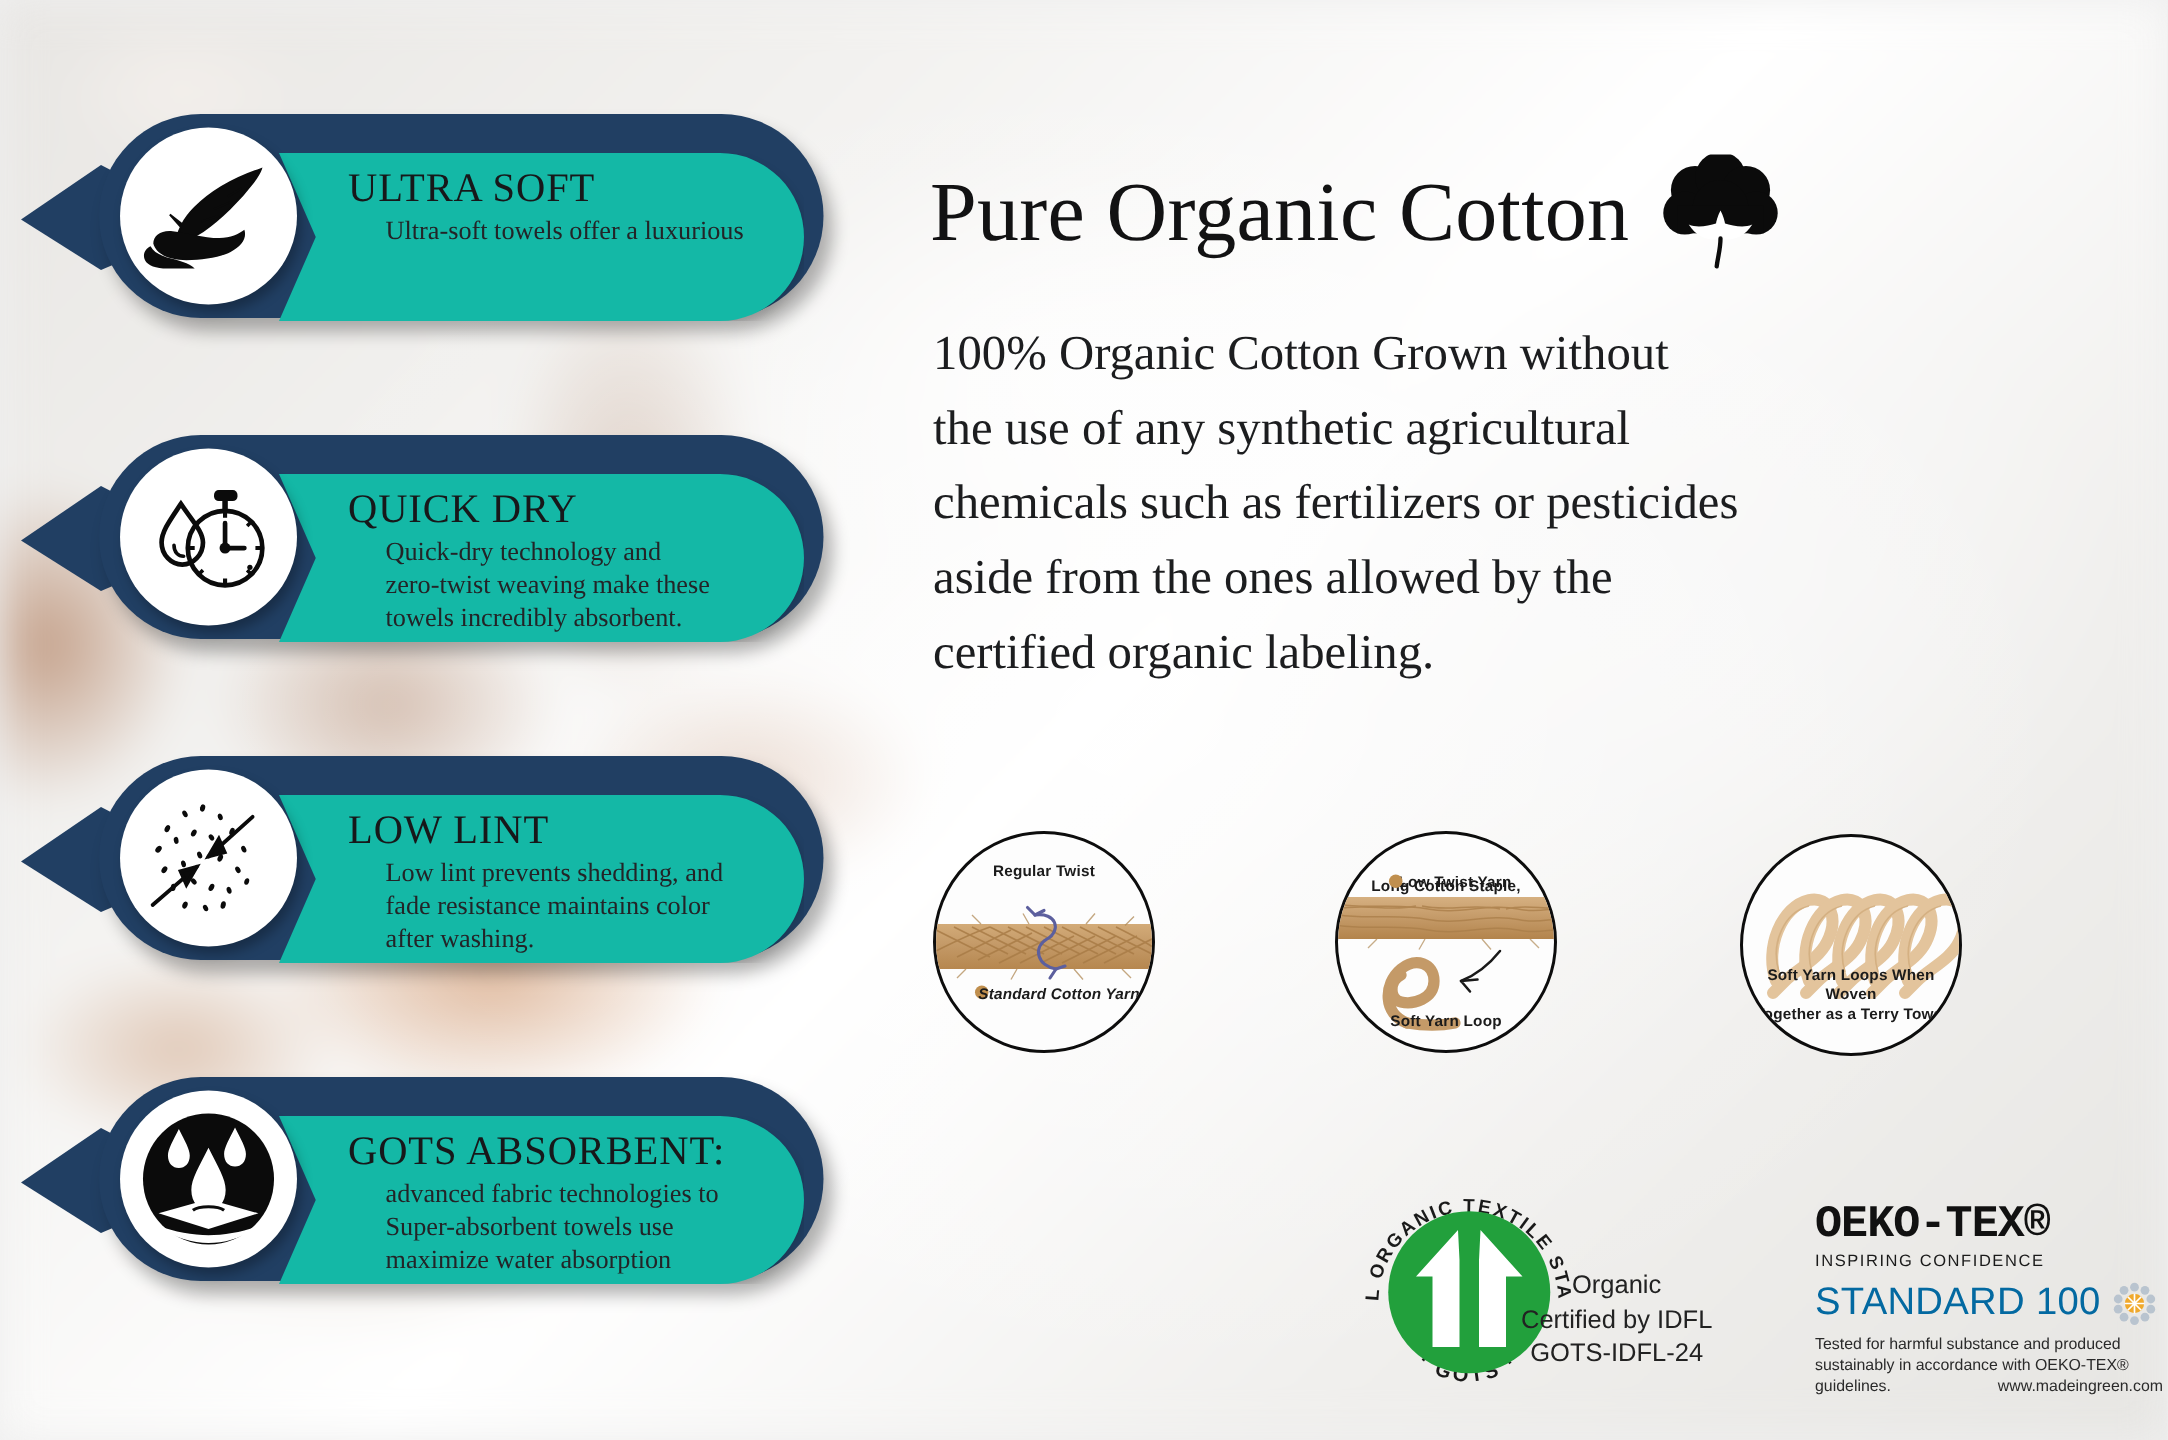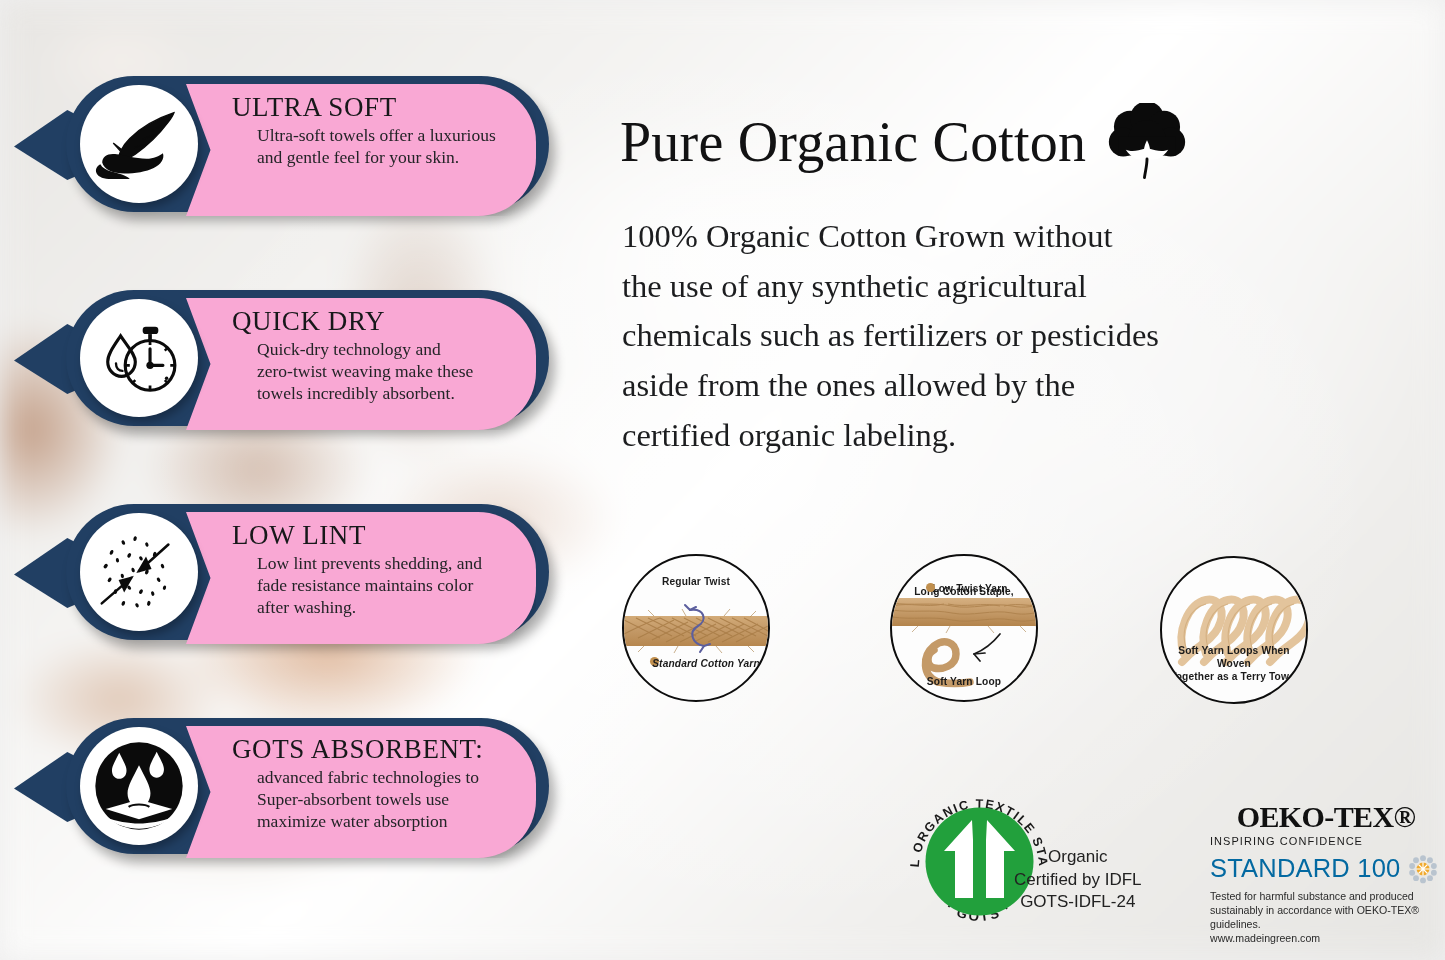--- a/index.html
+++ b/index.html
@@ -94,24 +94,24 @@
     align-items: center;
     justify-content: center;
     z-index: 3;
   }
   .icon-circle svg { display: block; }
 
   
   .text-plate {
     position: absolute;
     left: 172px;
-    top: 14px;
+    top: 32px;
     width: 350px;
-    height: 132px;
-    background: #f9a8d4;
+    height: 112px;
+    background: #14b8a6;
     border-radius: 0 58px 58px 0;
     clip-path: polygon(0% 0%, 100% 0%, 100% 100%, 0% 100%, 7% 50%);
     padding: 9px 26px 0 46px;
     z-index: 2;
     box-shadow: 2px 3px 6px rgba(0,0,0,0.13);
   }
 
   .f-title {
     font-family: "Liberation Serif", serif;
     font-size: 27px;
@@ -213,27 +213,26 @@
     top: 66px;
     font-family: Liberation Sans, sans-serif;
     font-size: 17px;
     color: #222;
     line-height: 1.33;
     text-align: center;
   }
 
   #oeko { position: absolute; left: 598px; top: 22px; width: 232px; }
   #oeko-title {
-    font-family: Liberation Serif, serif;
+    font-family: Liberation Mono, monospace;
     font-weight: bold;
     font-size: 30px;
     letter-spacing: -0.6px;
     color: #111;
     line-height: 1;
-    text-align: center;
   }
   #oeko-sub {
     font-family: "Liberation Sans", sans-serif;
     font-size: 11px;
     letter-spacing: 1.05px;
     color: #1a1a1a;
     margin-top: 4px;
     line-height: 1;
   }
   #oeko-std-row { display: flex; align-items: center; gap: 8px; margin-top: 7px; }
@@ -246,21 +245,21 @@
     line-height: 1;
   }
   #oeko-fine {
     font-family: "Liberation Sans", sans-serif;
     font-size: 10.6px;
     color: #2a2a2a;
     line-height: 1.32;
     margin-top: 6px;
     width: 232px;
   }
-  #oeko-fine .url-row { display: flex; justify-content: space-between; flex-direction: column; }
+  #oeko-fine .url-row { display: flex; justify-content: space-between; }
 </style>
 </head>
 <body>
 
 <div id="bg"></div>
 <div id="bg-vignette"></div>
 
 <div id="features">
 
   <div class="feature">
@@ -273,21 +272,20 @@
                  M64 36 L74 30 M54 45 L66 40 M45 54 L57 50" fill="#0b0b0b" stroke="#0b0b0b" stroke-width="1.4"></path>
         <path d="M10 70 C10 64 16 60 24 61 C34 62 46 66 58 66 C66 66 72 63 76 60
                  C78 66 74 72 66 76 C58 80 46 82 34 82 C22 82 12 78 10 70 Z" fill="#0b0b0b"></path>
         <path d="M8 72 C4 74 2 78 4 82 C6 86 12 88 20 88 L40 88 C36 84 28 82 20 80 C14 78 10 76 8 72 Z" fill="#0b0b0b"></path>
       </svg>
     </div>
     <div class="text-plate">
       <div class="f-title">ULTRA SOFT</div>
       <div class="f-desc">
         <div>Ultra-soft towels offer a luxurious</div>
-        <div>and gentle feel for your skin.</div>
       </div>
     </div>
   </div>
 
   <div class="feature">
     <div class="tail"></div>
     <div class="pill"></div>
     <div class="icon-circle">
       <svg width="92" height="92" viewBox="0 0 100 100" fill="none" stroke="#0b0b0b" stroke-width="3.4">
         <path d="M30 26 C22 38 16 46 16 54 C16 63 23 70 31 70 C39 70 46 63 46 54 C46 46 38 38 30 26 Z"></path>

